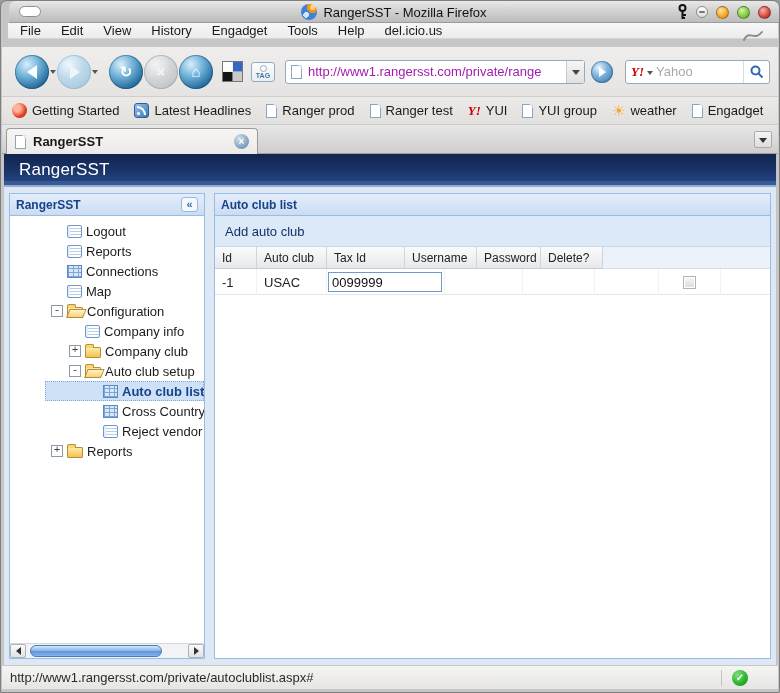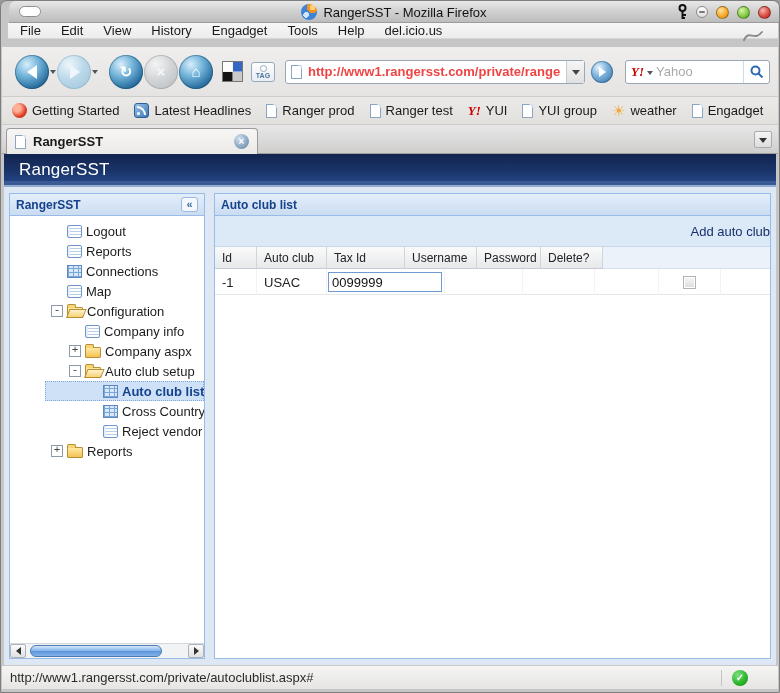--- a/index.html
+++ b/index.html
@@ -65,21 +65,21 @@
               background:linear-gradient(#fcfdfe,#e9eef4); position:relative; display:flex; align-items:flex-end;
               justify-content:center; font-size:7px; font-weight:bold; color:#49759e; padding-bottom:2px; }
   .tag-icon::before { content:""; position:absolute; top:2px; left:50%; margin-left:-3px; width:5px; height:5px;
                       border:1px solid #97aabc; border-radius:50%; background:#fff; }
   .urlbox { margin-left:10px; width:300px; height:24px; background:#fff; border:1px solid #9aa7b5;
             border-radius:3px; display:flex; align-items:center; flex:none; }
   .pageicon { width:11px; height:14px; background:#fff; border:1px solid #8aa6c4; position:relative; flex:none; }
   .pageicon::after { content:""; position:absolute; top:-1px; right:-1px; border-top:4px solid #d7e3ef;
                      border-left:4px solid transparent; }
   .urlbox .pageicon { margin:0 6px 0 5px; }
-  .url-input { flex:1; border:none; outline:none; font-size:13px; color:#ef4444; background:transparent; min-width:0;font-weight:bold; }
+  .url-input { flex:1; border:none; outline:none; font-size:13px; color:#a21caf; background:transparent; min-width:0; }
   .url-drop { width:18px; height:22px; flex:none; border-left:1px solid #c3ccd6;
               background:linear-gradient(#f6f6f6,#e0e0e0); display:flex; align-items:center; justify-content:center; }
   .url-drop::after { content:""; border:4px solid transparent; border-top:5px solid #444; margin-top:5px; }
   .go-btn { width:22px; height:22px; border-radius:50%; margin-left:6px; flex:none;
             background:radial-gradient(circle at 35% 30%, #e8f4fc 0%, #7fb4dd 40%, #2f6da4 100%);
             display:flex; align-items:center; justify-content:center; box-shadow:inset 0 0 0 1px rgba(20,70,110,.4); }
   .go-btn::after { content:""; border:5px solid transparent; border-left:7px solid #fff; margin-left:6px; }
   .searchbox { margin-left:12px; width:145px; height:24px; background:#fff; border:1px solid #9aa7b5;
                border-radius:3px; display:flex; align-items:center; flex:none; }
   .yicon { font-family:"Liberation Serif", serif; font-weight:bold; font-style:italic; color:#c00;
@@ -165,21 +165,21 @@
   .sb-btn { width:16px; height:14px; flex:none; background:linear-gradient(#fbfbfb,#e1e1e1);
             border:1px solid #aab2bc; border-radius:2px; display:flex; align-items:center; justify-content:center; }
   .sb-btn::after { content:""; border:4px solid transparent; }
   .sb-btn.left::after  { border-right:5px solid #333; margin-left:-4px; }
   .sb-btn.right::after { border-left:5px solid #333; margin-right:-4px; }
   .sb-track { flex:1; height:14px; position:relative; }
   .sb-thumb { position:absolute; left:4px; top:1px; width:132px; height:12px; border-radius:6px;
               border:1px solid #4d7bb4; background:linear-gradient(180deg,#d5e8fc 0%,#8cb8ec 45%,#5f97dd 55%,#86b2e8 100%); }
 
   .main { left:210px; top:39px; right:5px; bottom:6px; background:#dce9f7; }
-  .toolbar { height:30px; display:flex; align-items:center; padding-left:10px; background:#dce9f7;justify-content:flex-end; }
+  .toolbar { height:30px; display:flex; align-items:center; padding-left:10px; background:#dce9f7; }
   .add-btn { font-size:13px; color:#15306b; }
   .grid { position:absolute; top:52px; left:0; right:0; bottom:0; background:#fff; border-top:1px solid #c8d6e8; }
   .ghead { display:flex; height:22px; background:#ecf2fa; }
   .gth { height:22px; background:linear-gradient(#fbfbfb,#e6e8ea); border-right:1px solid #d0d5da;
          border-bottom:1px solid #c6ccd3; font-size:12px; color:#222; display:flex; align-items:center;
          padding:0 7px; flex:none; white-space:nowrap; overflow:hidden; }
   .gth.fill { flex:1; background:#ecf2fa; border-right:none; border-bottom:1px solid #d7dfe8; }
   .grow { display:flex; height:26px; border-bottom:1px solid #e4e8ec; }
   .gtd { height:26px; font-size:13px; color:#222; display:flex; align-items:center; padding:0 7px;
          flex:none; border-right:1px solid #f0f2f4; }
@@ -358,21 +358,21 @@
           <span class="tlabel">Configuration</span>
         </div>
         <div class="titem lvl1">
           <span class="exp-slot"></span>
           <span class="ico-form"></span>
           <span class="tlabel">Company info</span>
         </div>
         <div class="titem lvl1">
           <span class="exp">+</span>
           <span class="ico-folder"></span>
-          <span class="tlabel">Company aspx</span>
+          <span class="tlabel">Company club</span>
         </div>
         <div class="titem lvl1">
           <span class="exp">-</span>
           <span class="ico-folder open"></span>
           <span class="tlabel">Auto club setup</span>
         </div>
         <div class="titem lvl2 selected">
           <span class="exp-slot"></span>
           <span class="ico-grid"></span>
           <span class="tlabel">Auto club list</span>

